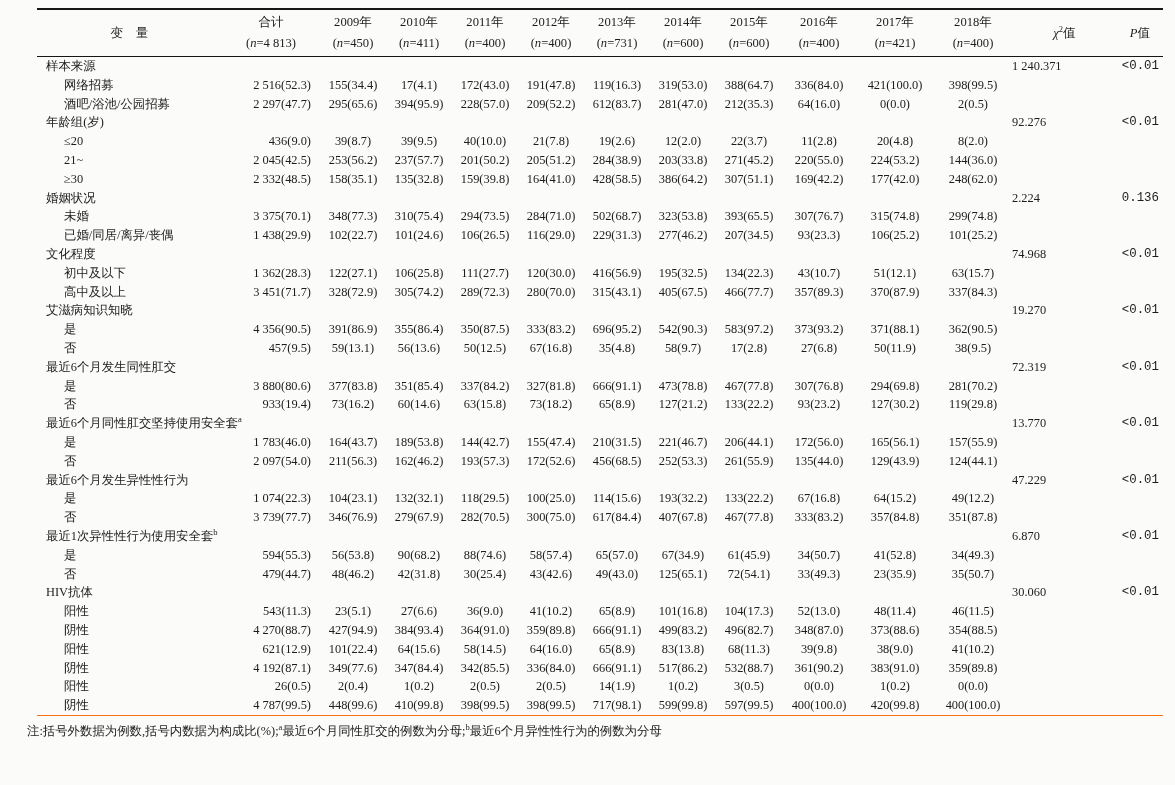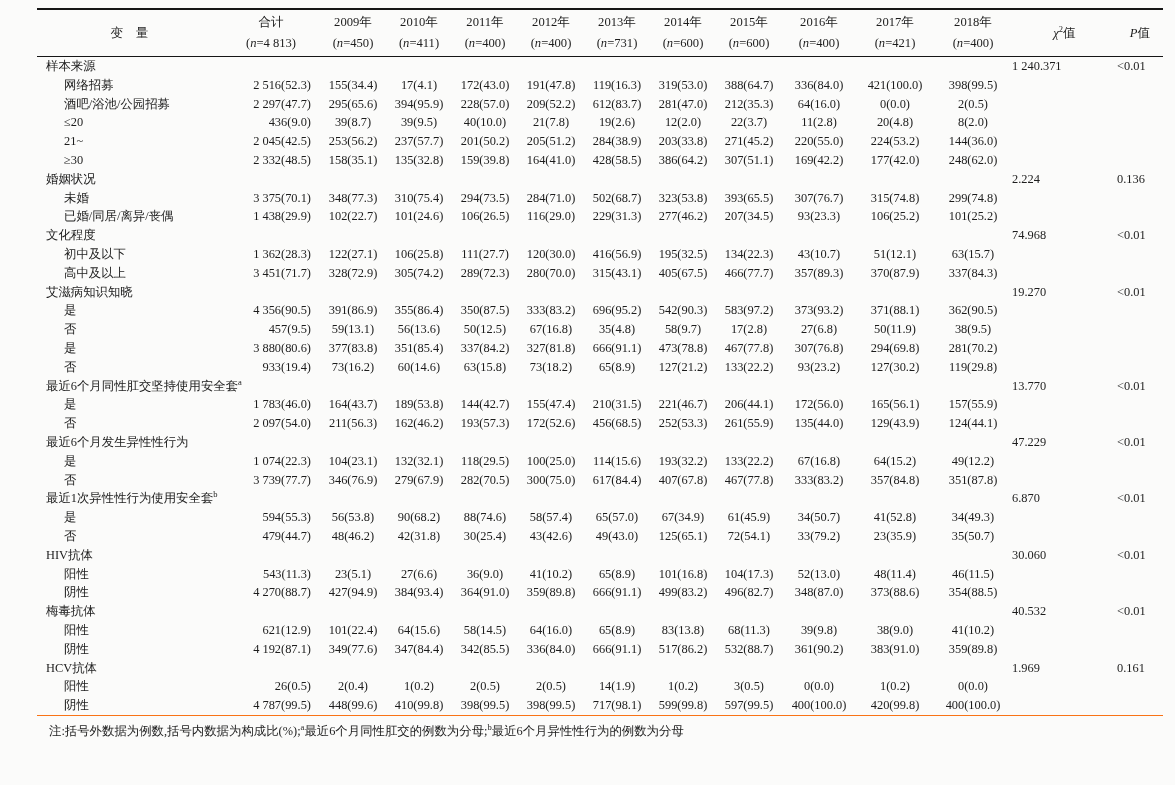--- a/index.html
+++ b/index.html
@@ -13,24 +13,24 @@
            font-size:12.6px;vertical-align:middle;height:46px;padding:0;
            text-align:center;white-space:nowrap;}
   thead .h-line{line-height:21px;}
   tbody td{height:18.8px;line-height:18.8px;font-size:12.4px;padding:0;
            white-space:nowrap;vertical-align:middle;}
   td.label{text-align:left;padding-left:9px;}
   tr.item td.label{padding-left:27px;}
   td.val{text-align:center;}
   td.val.total{text-align:right;padding-right:9px;margin-top:28px;}
   td.chi{text-align:left;padding-right:4px;font-size:12.4px;}
-  td.p{text-align:left;padding-right:4px;}
+  td.p{text-align:right;padding-right:4px;font-family:Liberation Mono, monospace;}
   sup{font-size:8.5px;line-height:0;}
   .it{font-style:italic;}
-  .footnote{margin:7px 12px 0 46px;font-size:12.4px;line-height:16px;
+  .footnote{margin:7px 12px 0 24px;font-size:12.4px;line-height:16px;
             padding-left:3px;white-space:nowrap;}
 </style>
 </head>
 <body>
 
 <div class="page">
   <div class="table-wrap">
     <table>
       <colgroup>
         <col style="width:185px">
@@ -141,20 +141,36 @@
             <td class="val">209(52.2)</td>
             <td class="val">612(83.7)</td>
             <td class="val">281(47.0)</td>
             <td class="val">212(35.3)</td>
             <td class="val">64(16.0)</td>
             <td class="val">0(0.0)</td>
             <td class="val">2(0.5)</td>
             <td class="chi"></td>
             <td class="p"></td>
           </tr>
+          <tr class="category">
+            <td class="label"><span>年龄组(岁)</span></td>
+            <td class="val total"></td>
+            <td class="val"></td>
+            <td class="val"></td>
+            <td class="val"></td>
+            <td class="val"></td>
+            <td class="val"></td>
+            <td class="val"></td>
+            <td class="val"></td>
+            <td class="val"></td>
+            <td class="val"></td>
+            <td class="val"></td>
+            <td class="chi">92.276</td>
+            <td class="p">&lt;0.01</td>
+          </tr>
           <tr class="item">
             <td class="label"><span>≤20</span></td>
             <td class="val total">436(9.0)</td>
             <td class="val">39(8.7)</td>
             <td class="val">39(9.5)</td>
             <td class="val">40(10.0)</td>
             <td class="val">21(7.8)</td>
             <td class="val">19(2.6)</td>
             <td class="val">12(2.0)</td>
             <td class="val">22(3.7)</td>
@@ -333,20 +349,36 @@
             <td class="val">67(16.8)</td>
             <td class="val">35(4.8)</td>
             <td class="val">58(9.7)</td>
             <td class="val">17(2.8)</td>
             <td class="val">27(6.8)</td>
             <td class="val">50(11.9)</td>
             <td class="val">38(9.5)</td>
             <td class="chi"></td>
             <td class="p"></td>
           </tr>
+          <tr class="category">
+            <td class="label"><span>最近6个月发生同性肛交</span></td>
+            <td class="val total"></td>
+            <td class="val"></td>
+            <td class="val"></td>
+            <td class="val"></td>
+            <td class="val"></td>
+            <td class="val"></td>
+            <td class="val"></td>
+            <td class="val"></td>
+            <td class="val"></td>
+            <td class="val"></td>
+            <td class="val"></td>
+            <td class="chi">72.319</td>
+            <td class="p">&lt;0.01</td>
+          </tr>
           <tr class="item">
             <td class="label"><span>是</span></td>
             <td class="val total">3 880(80.6)</td>
             <td class="val">377(83.8)</td>
             <td class="val">351(85.4)</td>
             <td class="val">337(84.2)</td>
             <td class="val">327(81.8)</td>
             <td class="val">666(91.1)</td>
             <td class="val">473(78.8)</td>
             <td class="val">467(77.8)</td>
@@ -503,21 +535,21 @@
           <tr class="item">
             <td class="label"><span>否</span></td>
             <td class="val total">479(44.7)</td>
             <td class="val">48(46.2)</td>
             <td class="val">42(31.8)</td>
             <td class="val">30(25.4)</td>
             <td class="val">43(42.6)</td>
             <td class="val">49(43.0)</td>
             <td class="val">125(65.1)</td>
             <td class="val">72(54.1)</td>
-            <td class="val">33(79.2)</td>
+            <td class="val">33(49.3)</td>
             <td class="val">23(35.9)</td>
             <td class="val">35(50.7)</td>
             <td class="chi"></td>
             <td class="p"></td>
           </tr>
           <tr class="category">
             <td class="label"><span>HIV抗体</span></td>
             <td class="val total"></td>
             <td class="val"></td>
             <td class="val"></td>
@@ -557,36 +589,20 @@
             <td class="val">359(89.8)</td>
             <td class="val">666(91.1)</td>
             <td class="val">499(83.2)</td>
             <td class="val">496(82.7)</td>
             <td class="val">348(87.0)</td>
             <td class="val">373(88.6)</td>
             <td class="val">354(88.5)</td>
             <td class="chi"></td>
             <td class="p"></td>
           </tr>
-          <tr class="category">
-            <td class="label"><span>梅毒抗体</span></td>
-            <td class="val total"></td>
-            <td class="val"></td>
-            <td class="val"></td>
-            <td class="val"></td>
-            <td class="val"></td>
-            <td class="val"></td>
-            <td class="val"></td>
-            <td class="val"></td>
-            <td class="val"></td>
-            <td class="val"></td>
-            <td class="val"></td>
-            <td class="chi">40.532</td>
-            <td class="p">&lt;0.01</td>
-          </tr>
           <tr class="item">
             <td class="label"><span>阳性</span></td>
             <td class="val total">621(12.9)</td>
             <td class="val">101(22.4)</td>
             <td class="val">64(15.6)</td>
             <td class="val">58(14.5)</td>
             <td class="val">64(16.0)</td>
             <td class="val">65(8.9)</td>
             <td class="val">83(13.8)</td>
             <td class="val">68(11.3)</td>
@@ -605,36 +621,20 @@
             <td class="val">336(84.0)</td>
             <td class="val">666(91.1)</td>
             <td class="val">517(86.2)</td>
             <td class="val">532(88.7)</td>
             <td class="val">361(90.2)</td>
             <td class="val">383(91.0)</td>
             <td class="val">359(89.8)</td>
             <td class="chi"></td>
             <td class="p"></td>
           </tr>
-          <tr class="category">
-            <td class="label"><span>HCV抗体</span></td>
-            <td class="val total"></td>
-            <td class="val"></td>
-            <td class="val"></td>
-            <td class="val"></td>
-            <td class="val"></td>
-            <td class="val"></td>
-            <td class="val"></td>
-            <td class="val"></td>
-            <td class="val"></td>
-            <td class="val"></td>
-            <td class="val"></td>
-            <td class="chi">1.969</td>
-            <td class="p">0.161</td>
-          </tr>
           <tr class="item">
             <td class="label"><span>阳性</span></td>
             <td class="val total">26(0.5)</td>
             <td class="val">2(0.4)</td>
             <td class="val">1(0.2)</td>
             <td class="val">2(0.5)</td>
             <td class="val">2(0.5)</td>
             <td class="val">14(1.9)</td>
             <td class="val">1(0.2)</td>
             <td class="val">3(0.5)</td>

